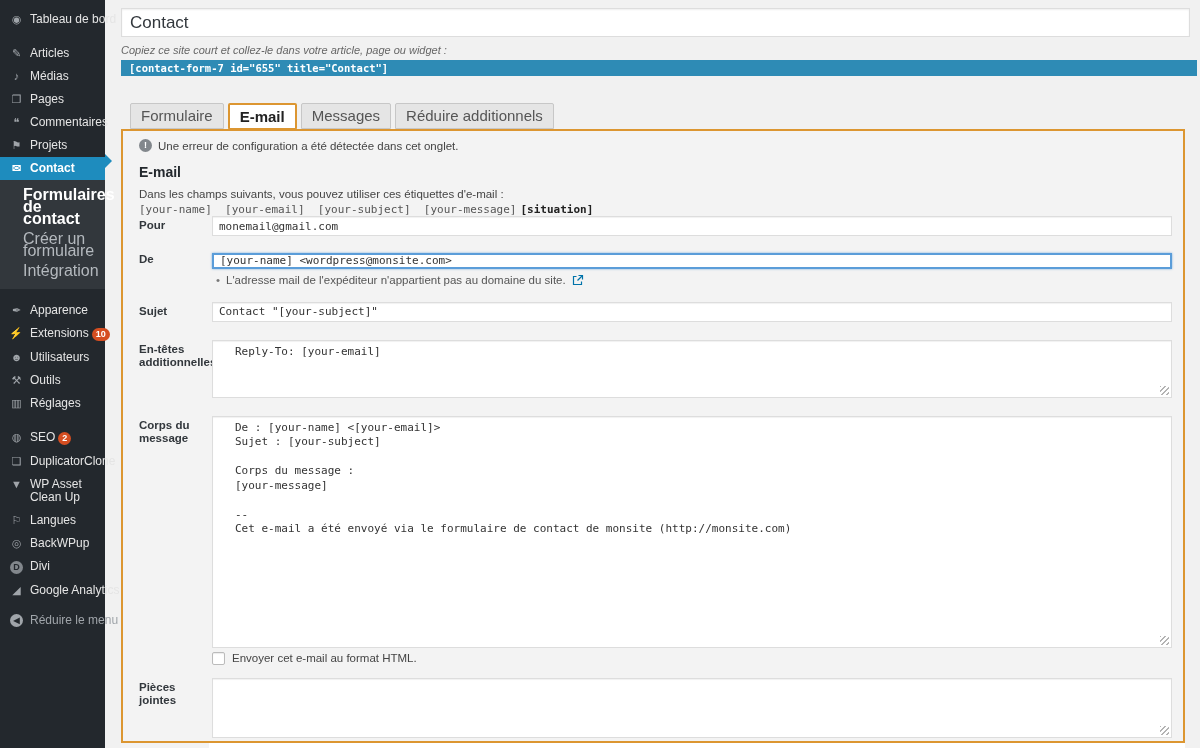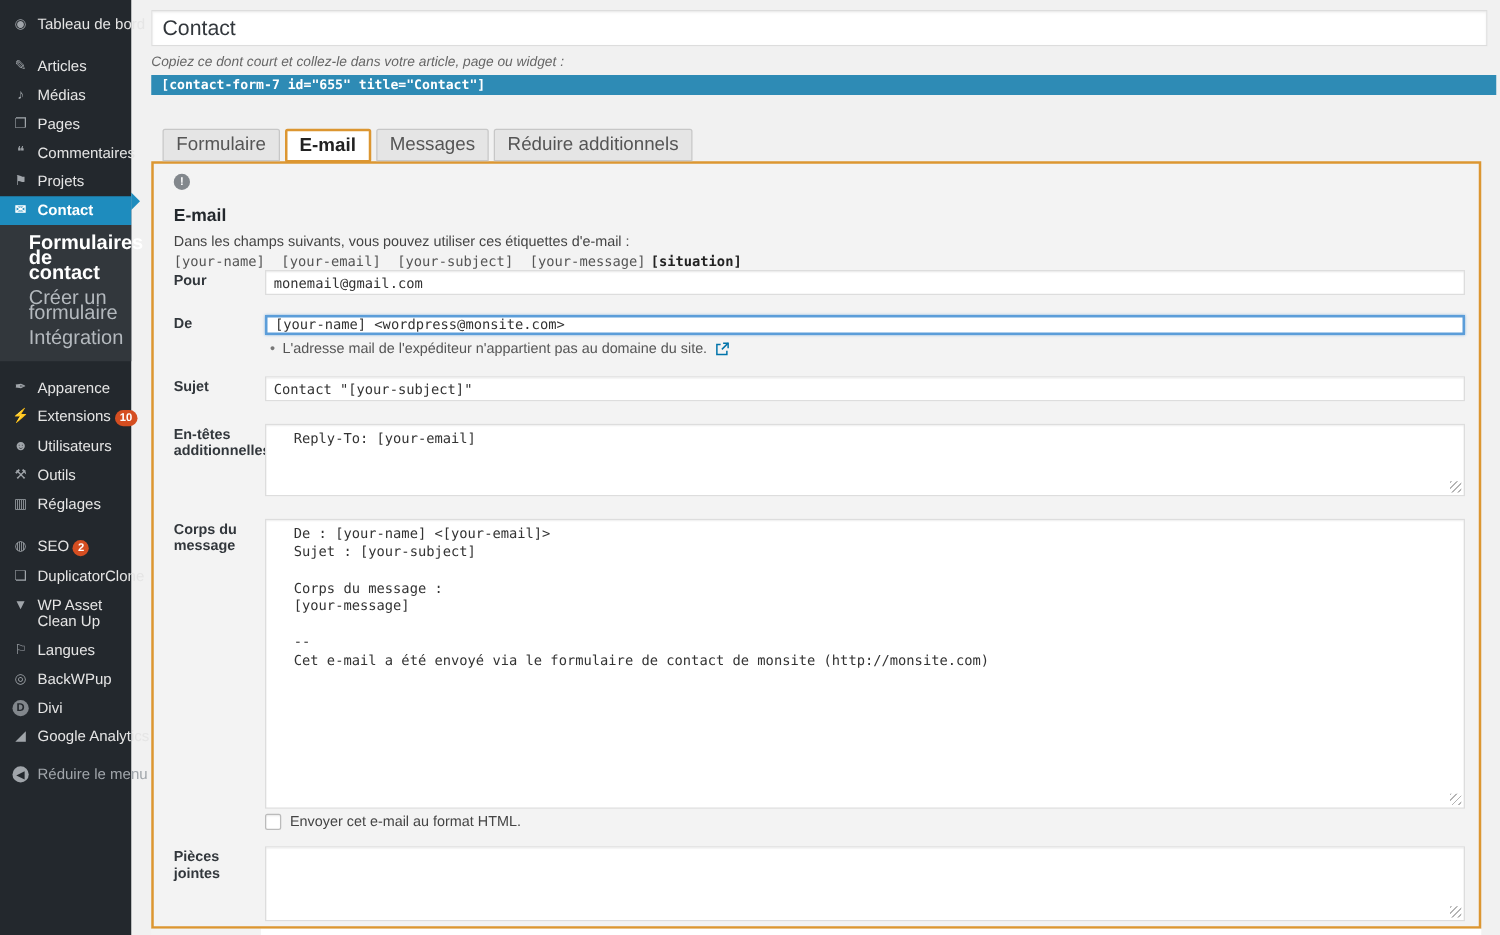--- a/index.html
+++ b/index.html
@@ -170,35 +170,36 @@
     <span class="ic"><span class="icircle">◀</span></span>
     <span>Réduire le menu</span>
   </div>
 </div>
 <div class="ctc-arrow"></div>
 
 <div class="main">
 
   <input class="title-input" type="text" value="Contact" style="">
 
-  <div class="sc-hint">Copiez ce dont court et collez-le dans votre article, page ou widget :</div>
+  <div class="sc-hint">Copiez ce site court et collez-le dans votre article, page ou widget :</div>
 
   <div class="shortcode">[contact-form-7 id="655" title="Contact"]</div>
 
   <div class="tabs">
     <div class="tab">Formulaire</div>
     <div class="tab active">E-mail</div>
     <div class="tab">Messages</div>
     <div class="tab">Réduire additionnels</div>
   </div>
 
   <div class="panel">
 
     <div class="notice">
       <span class="nic">!</span>
+      <span>Une erreur de configuration a été détectée dans cet onglet.</span>
     </div>
 
     <h2>E-mail</h2>
 
     <div class="intro">Dans les champs suivants, vous pouvez utiliser ces étiquettes d'e-mail :</div>
     <div class="tagsline"><span>[your-name]  [your-email]  [your-subject]  [your-message]</span><b>[situation]</b></div>
 
     <div class="frow mt12">
       <div class="flabel">Pour</div>
       <input class="tinput" type="text" value="monemail@gmail.com" style="">

